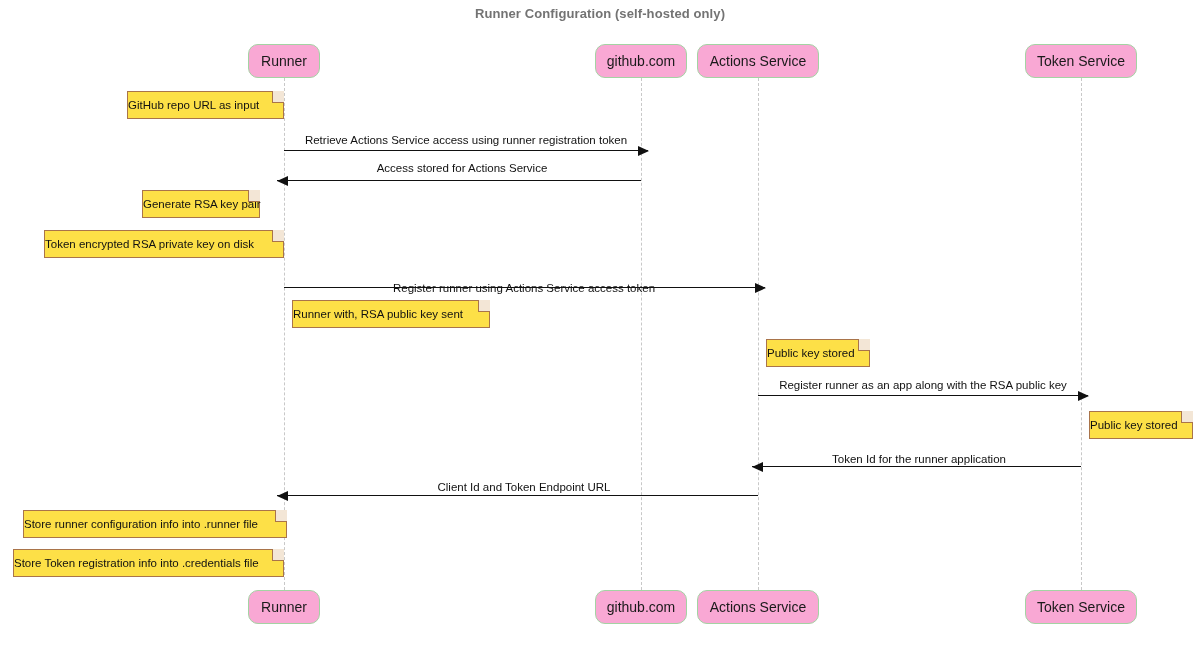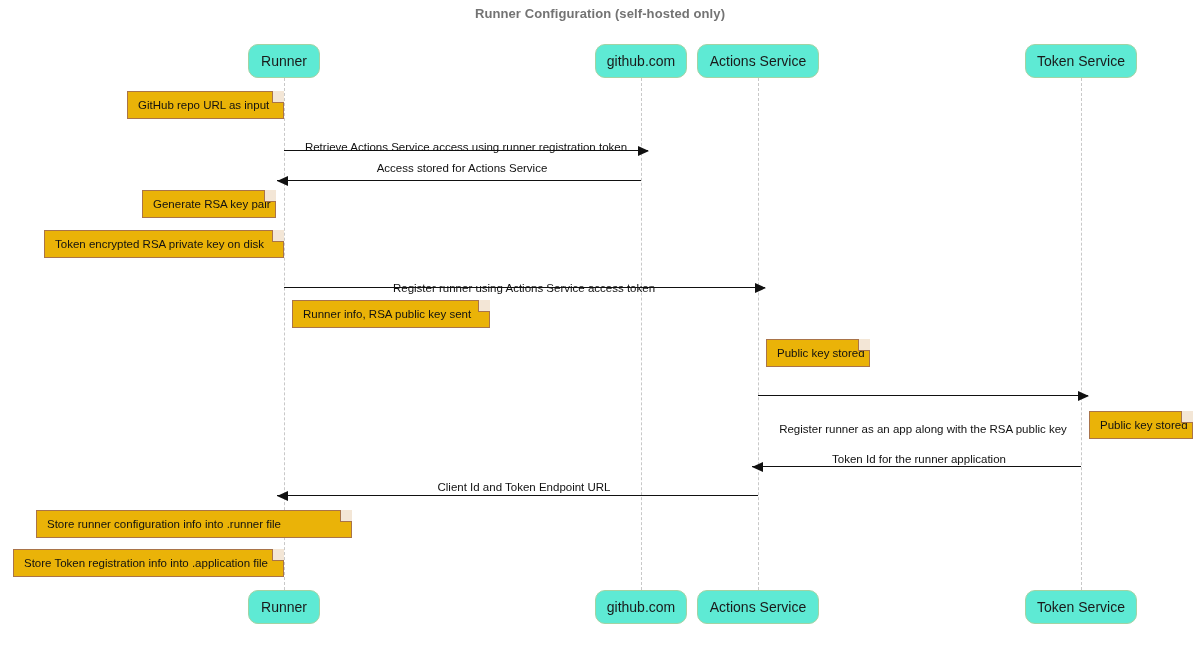--- a/index.html
+++ b/index.html
@@ -28,48 +28,48 @@
     text-align: center;
     font-size: 13px;
     font-weight: bold;
     color: #737373;
     letter-spacing: 0.1px;
   }
   
   .participant {
     position: absolute;
     height: 34px;
-    background: #5eead4;
+    background: #f9a8d4;
     border: 1px solid #a3d3a3;
     border-radius: 10px;
     display: flex;
     align-items: center;
     justify-content: center;
     font-size: 14px;
     color: #1a1a1a;
     box-sizing: border-box;
     white-space: nowrap;
   }
   
   .lifeline {
     position: absolute;
     width: 0;
     border-left: 1px dashed #c8c8c8;
   }
   
   .note {
     position: absolute;
-    background: #eab308;
+    background: #fde047;
     border: 1px solid #a9744a;
     box-sizing: border-box;
     font-size: 11.5px;
     color: #111111;
     height: 28px;
     line-height: 26px;
-    padding: 0 10px;
+    padding: 0 0;
     white-space: nowrap;
   }
   .note .fold {
     position: absolute;
     top: -1px;
     right: -1px;
     width: 11px;
     height: 11px;
     background: #f3e6d6;
     border-left: 1px solid #a9744a;
@@ -138,41 +138,41 @@
       <div class="participant" style="left: 1025px; top: 44px; width: 112px;">
         <span>Token Service</span>
       </div>
       <div class="participant" style="left: 1025px; top: 590px; width: 112px;">
         <span>Token Service</span>
       </div>
     </div>
   <div id="messages-layer">
       <div class="msg-line" style="left: 284px; top: 150px; width: 364px;"></div>
       <div class="arrowhead right" style="top: 146px; left: 638px;"></div>
-      <div class="msg-label" style="left: 466px; top: 141px;">Retrieve Actions Service access using runner registration token</div>
+      <div class="msg-label" style="left: 466px; top: 134px;">Retrieve Actions Service access using runner registration token</div>
       <div class="msg-line" style="left: 277px; top: 180px; width: 364px;"></div>
       <div class="arrowhead left" style="top: 176px; left: 277px;"></div>
       <div class="msg-label" style="left: 462px; top: 162px;">Access stored for Actions Service</div>
       <div class="msg-line" style="left: 284px; top: 287px; width: 481px;"></div>
       <div class="arrowhead right" style="top: 283px; left: 755px;"></div>
       <div class="msg-label" style="left: 524px; top: 272px; margin-top: 10px;">Register runner using Actions Service access token</div>
       <div class="msg-line" style="left: 758px; top: 395px; width: 330px;"></div>
       <div class="arrowhead right" style="top: 391px; left: 1078px;"></div>
-      <div class="msg-label" style="left: 923px; top: 379px; margin-top: 44px;">Register runner as an app along with the RSA public key</div>
+      <div class="msg-label" style="left: 923px; top: 379px;">Register runner as an app along with the RSA public key</div>
       <div class="msg-line" style="left: 752px; top: 466px; width: 329px;"></div>
       <div class="arrowhead left" style="top: 462px; left: 752px;"></div>
       <div class="msg-label" style="left: 919px; top: 453px;">Token Id for the runner application</div>
       <div class="msg-line" style="left: 277px; top: 495px; width: 481px;"></div>
       <div class="arrowhead left" style="top: 491px; left: 277px;"></div>
       <div class="msg-label" style="left: 524px; top: 481px;">Client Id and Token Endpoint URL</div>
     </div>
   <div id="notes-layer">
       <div class="note" style="left: 127px; top: 91px; width: 157px;"><span>GitHub repo URL as input</span><span class="fold"></span></div>
-      <div class="note" style="left: 142px; top: 190px; width: 134px;"><span>Generate RSA key pair</span><span class="fold"></span></div>
+      <div class="note" style="left: 142px; top: 190px; width: 118px;"><span>Generate RSA key pair</span><span class="fold"></span></div>
       <div class="note" style="left: 44px; top: 230px; width: 240px;"><span>Token encrypted RSA private key on disk</span><span class="fold"></span></div>
-      <div class="note" style="left: 292px; top: 300px; width: 198px;"><span>Runner info, RSA public key sent</span><span class="fold"></span></div>
+      <div class="note" style="left: 292px; top: 300px; width: 198px;"><span>Runner with, RSA public key sent</span><span class="fold"></span></div>
       <div class="note" style="left: 766px; top: 339px; width: 104px;"><span>Public key stored</span><span class="fold"></span></div>
       <div class="note" style="left: 1089px; top: 411px; width: 104px;"><span>Public key stored</span><span class="fold"></span></div>
-      <div class="note" style="left: 36px; top: 510px; width: 316px;"><span>Store runner configuration info into .runner file</span><span class="fold"></span></div>
-      <div class="note" style="left: 13px; top: 549px; width: 271px;"><span>Store Token registration info into .application file</span><span class="fold"></span></div>
+      <div class="note" style="left: 23px; top: 510px; width: 264px;"><span>Store runner configuration info into .runner file</span><span class="fold"></span></div>
+      <div class="note" style="left: 13px; top: 549px; width: 271px;"><span>Store Token registration info into .credentials file</span><span class="fold"></span></div>
     </div>
 
 </div>
 
 </body></html>

